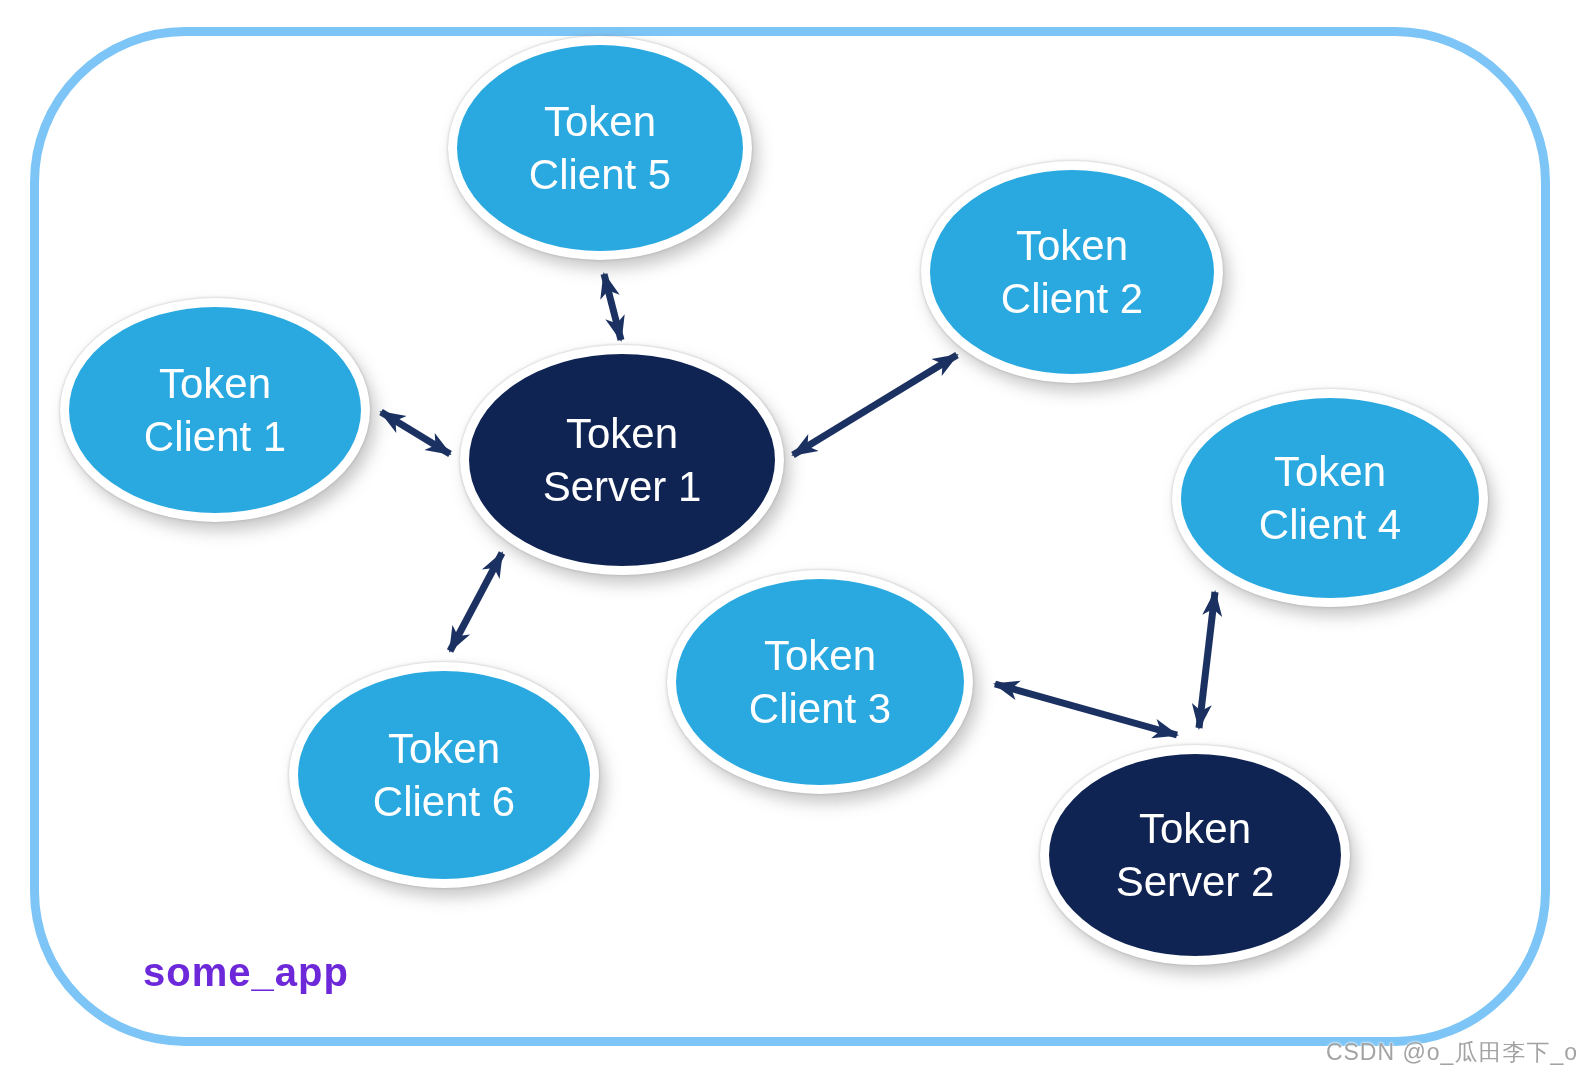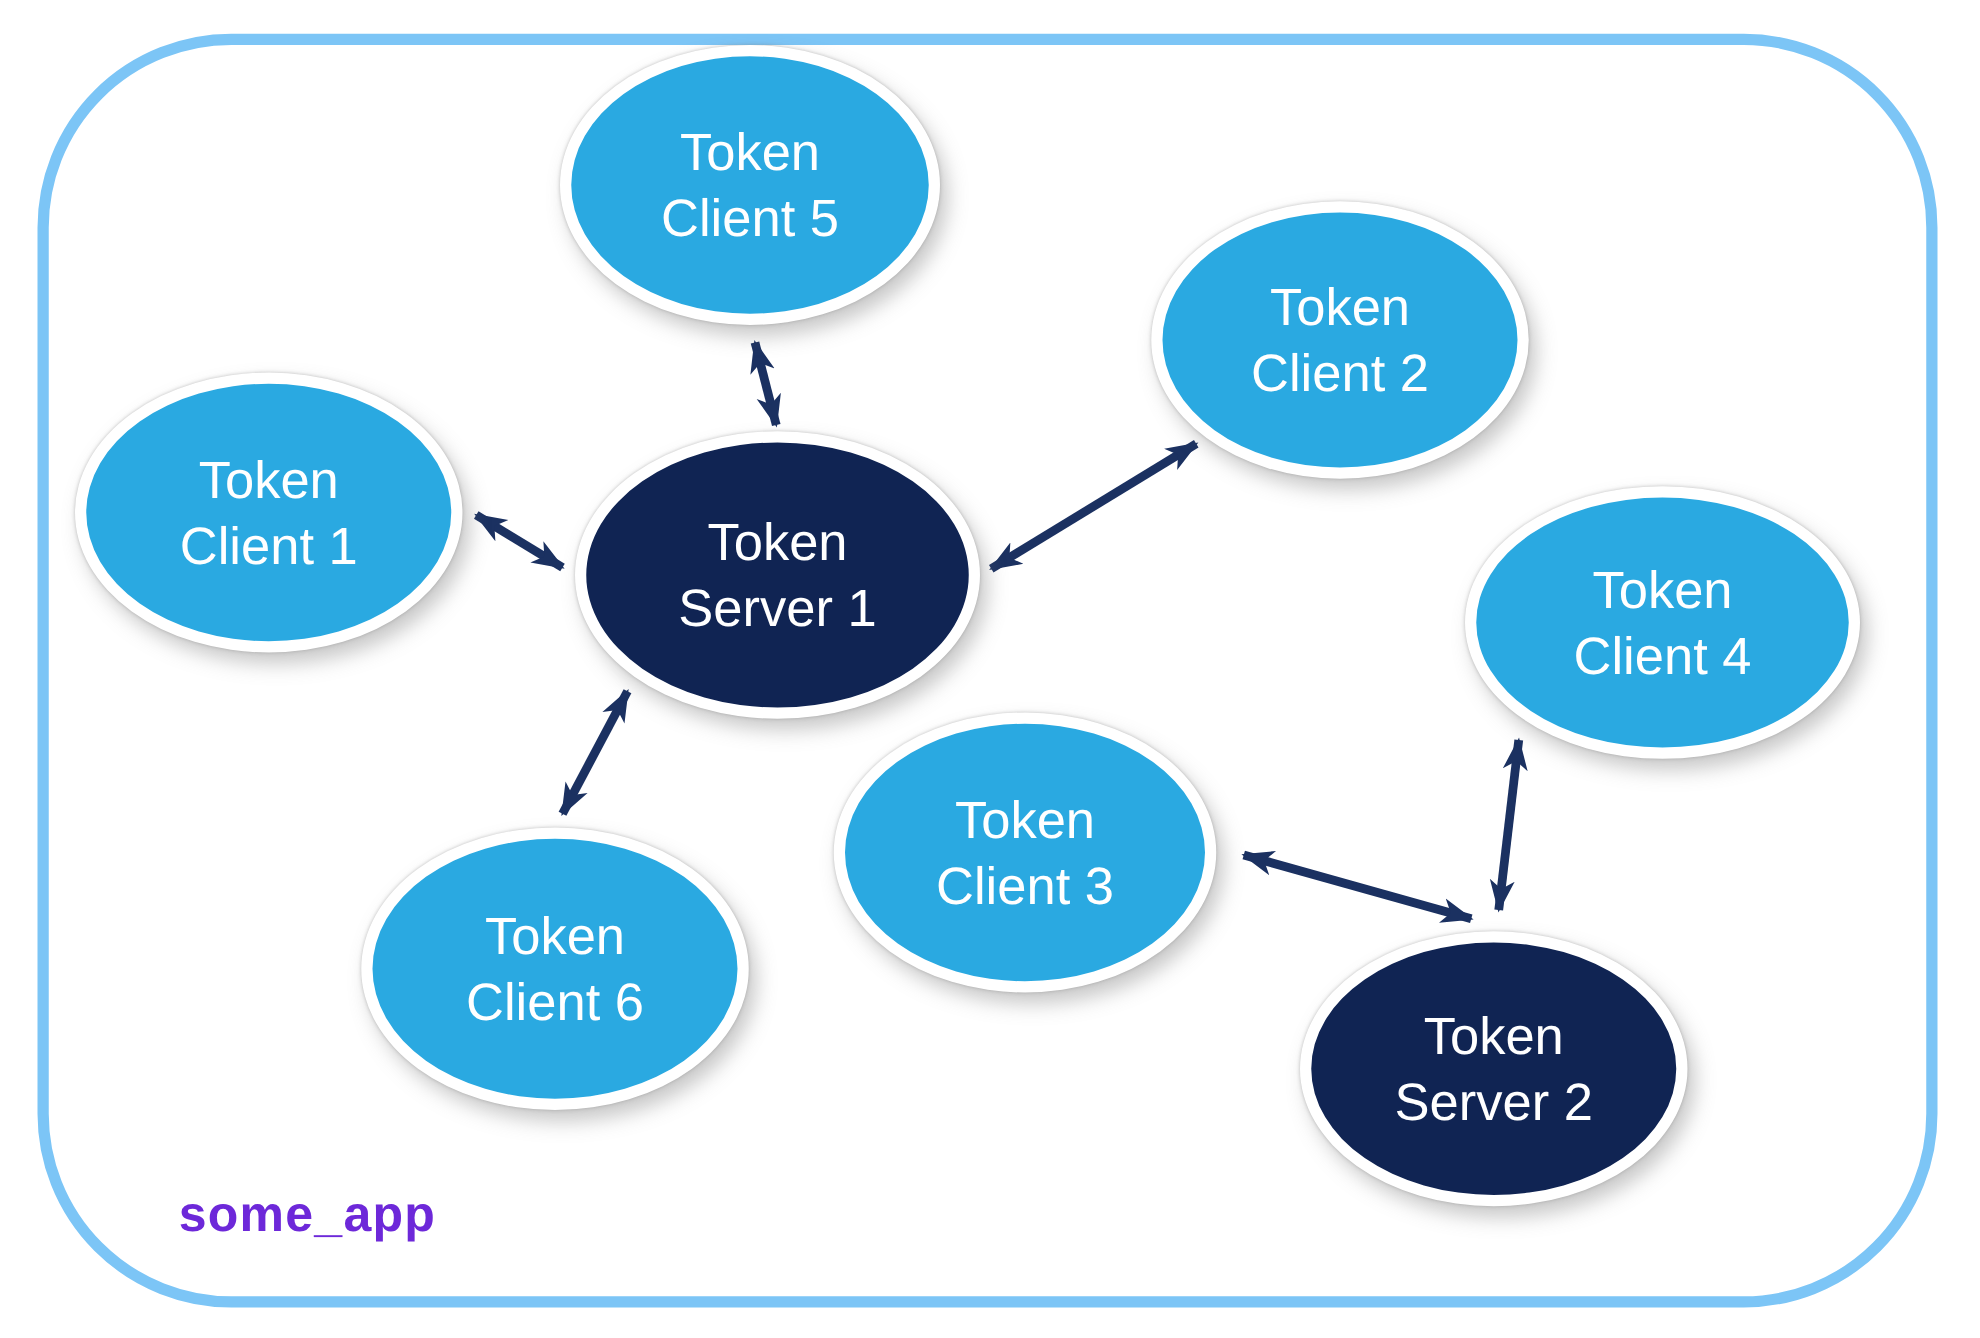--- a/index.html
+++ b/index.html
@@ -132,14 +132,15 @@
     <span>Token
 Client 6</span>
   </div>
   <div class="node server node-s2">
     <span>Token
 Server 2</span>
   </div>
 
   <div class="app-label">some_app</div>
 
+  <div class="watermark">CSDN @o_瓜田李下_o</div>
 
 </div>
 
 </body></html>

